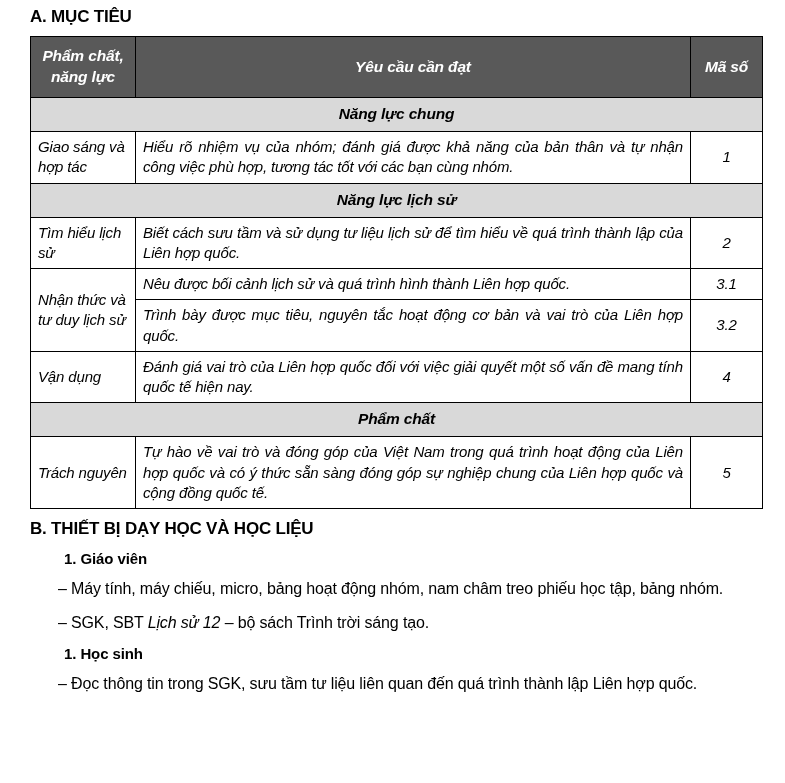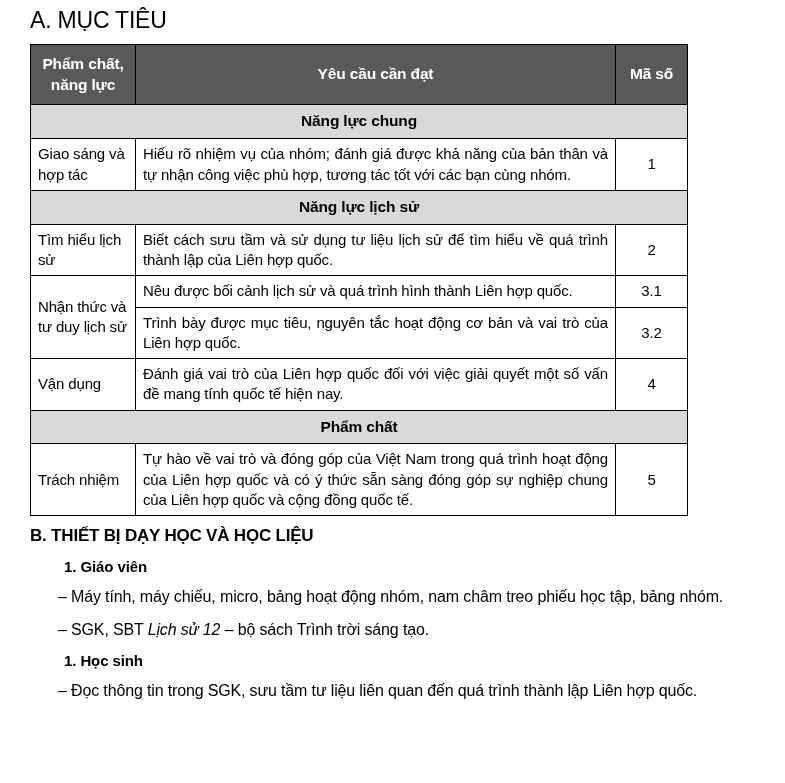--- a/index.html
+++ b/index.html
@@ -17,22 +17,22 @@
   .page {
     position: relative;
     width: 785px;
     height: 783px;
     box-sizing: border-box;
     padding: 0 22px;
   }
 
   
   .section-title {
-    font-size: 23px;
-    font-weight: normal;
+    font-size: 17px;
+    font-weight: bold;
     letter-spacing: -0.2px;
     margin: 7px 0 0 8px;
     line-height: 1.2;
   }
   .section-title-b {
     font-size: 17px;
     font-weight: bold;
     letter-spacing: -0.2px;
     margin: 10px 0 0 8px;
     line-height: 1.2;
@@ -51,23 +51,24 @@
     text-justify: inter-word;
     letter-spacing: -0.15px;
   }
   .para.indent-first { text-indent: 28px; }
   .para.no-justify { text-align: left; }
   .ital { font-style: italic; }
 
   
   table.goals {
     border-collapse: collapse;
-    width: 658px;
+    width: 733px;
     margin: 9px 0 0 8px;
     table-layout: fixed;
+    font-style: italic;
   }
   table.goals td, table.goals th {
     border: 1px solid #000000;
     padding: 5px 7px;
     vertical-align: middle;
     font-size: 15px;
     line-height: 1.35;
     letter-spacing: -0.15px;
   }
   table.goals thead th {
@@ -154,21 +155,21 @@
       <tr>
         <td class="name-cell">Vận dụng</td>
         <td class="req-cell">Đánh giá vai trò của Liên hợp quốc đối với việc giải quyết một số vấn đề mang tính quốc tế hiện nay.</td>
         <td class="code-cell">4</td>
       </tr>
 
       <tr class="group-row">
         <td colspan="3">Phẩm chất</td>
       </tr>
       <tr>
-        <td class="name-cell">Trách nhiệm</td>
+        <td class="name-cell">Trách nguyên</td>
         <td class="req-cell">Tự hào về vai trò và đóng góp của Việt Nam trong quá trình hoạt động của Liên hợp quốc và có ý thức sẵn sàng đóng góp sự nghiệp chung của Liên hợp quốc và cộng đồng quốc tế.</td>
         <td class="code-cell">5</td>
       </tr>
 
     </tbody>
   </table>
 
   <h1 class="section-title-b">B. THIẾT BỊ DẠY HỌC VÀ HỌC LIỆU</h1>
 
   <h2 class="sub-title">1. Giáo viên</h2>

